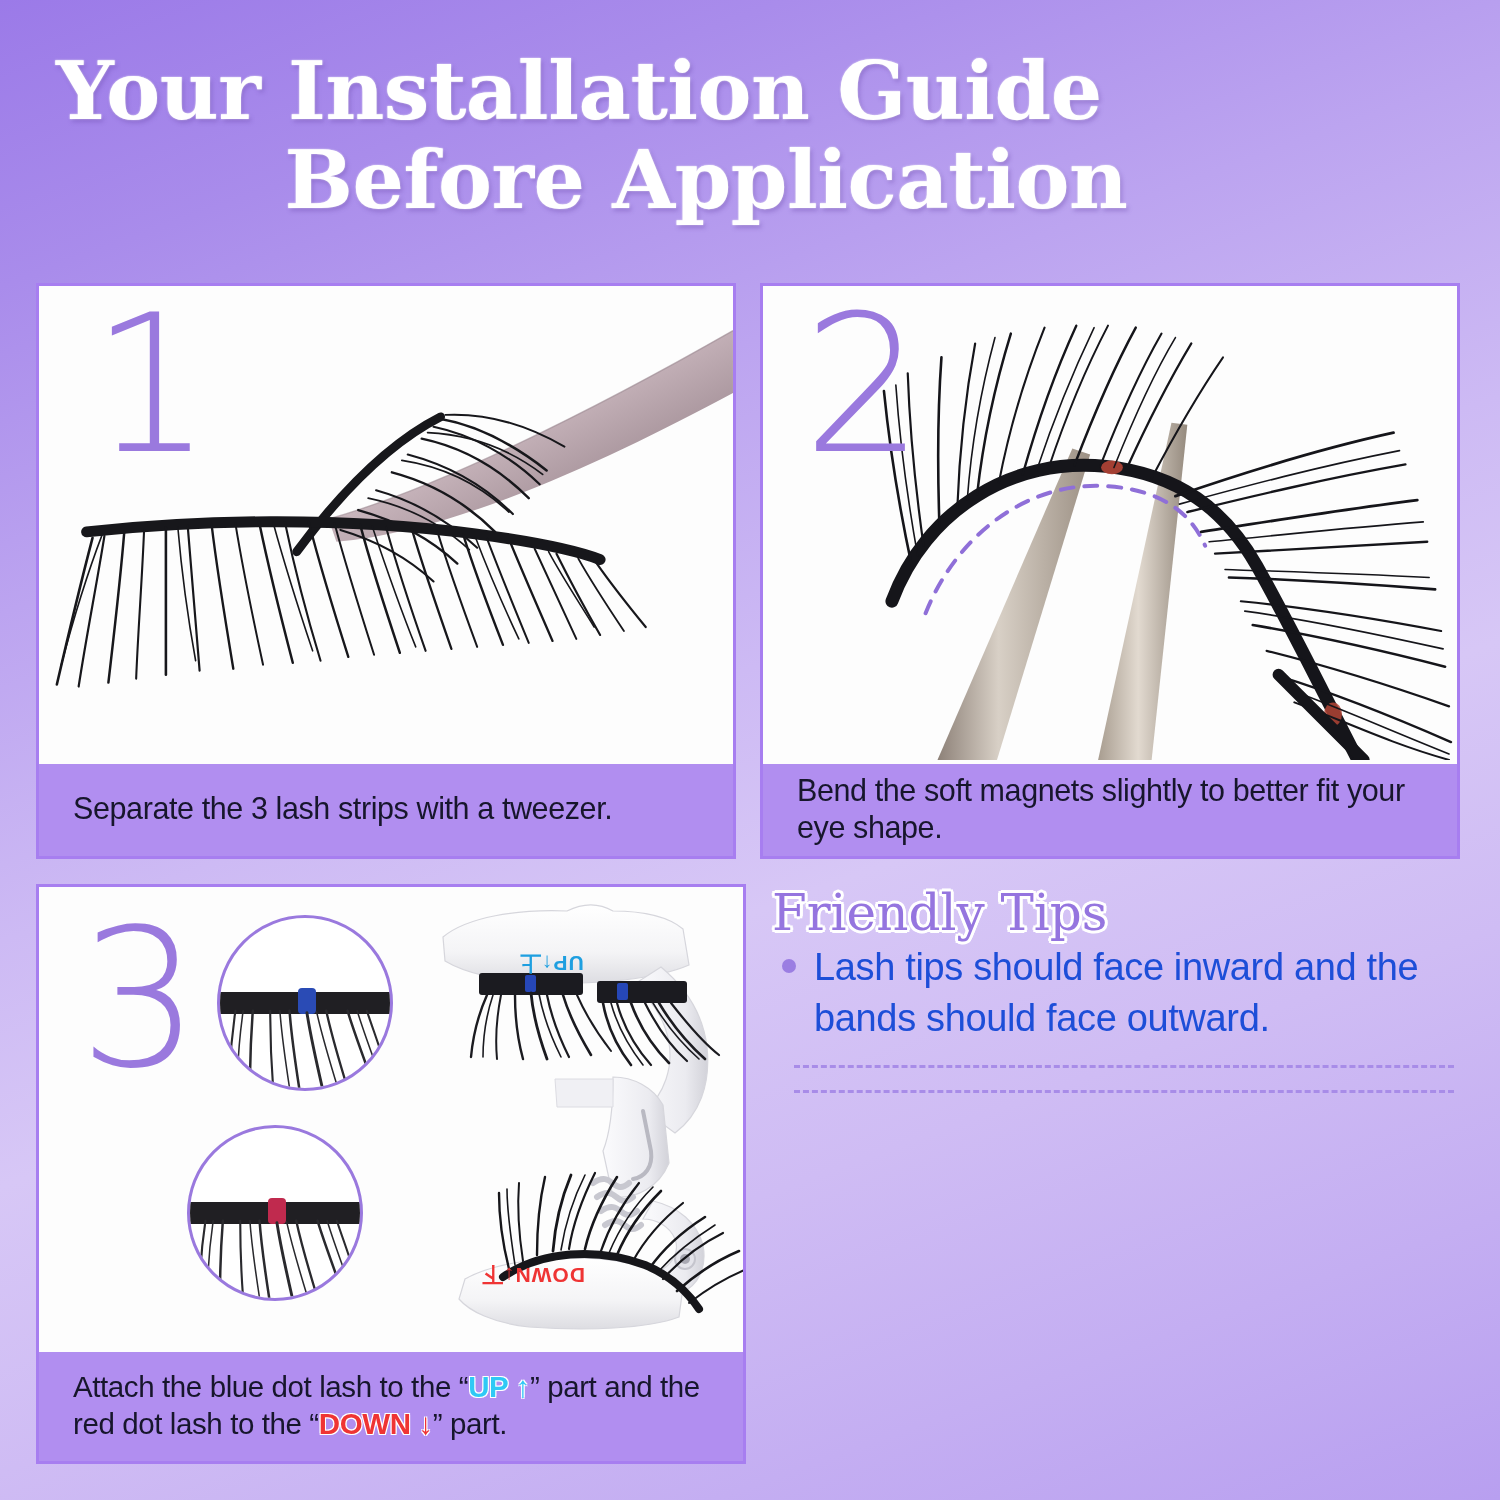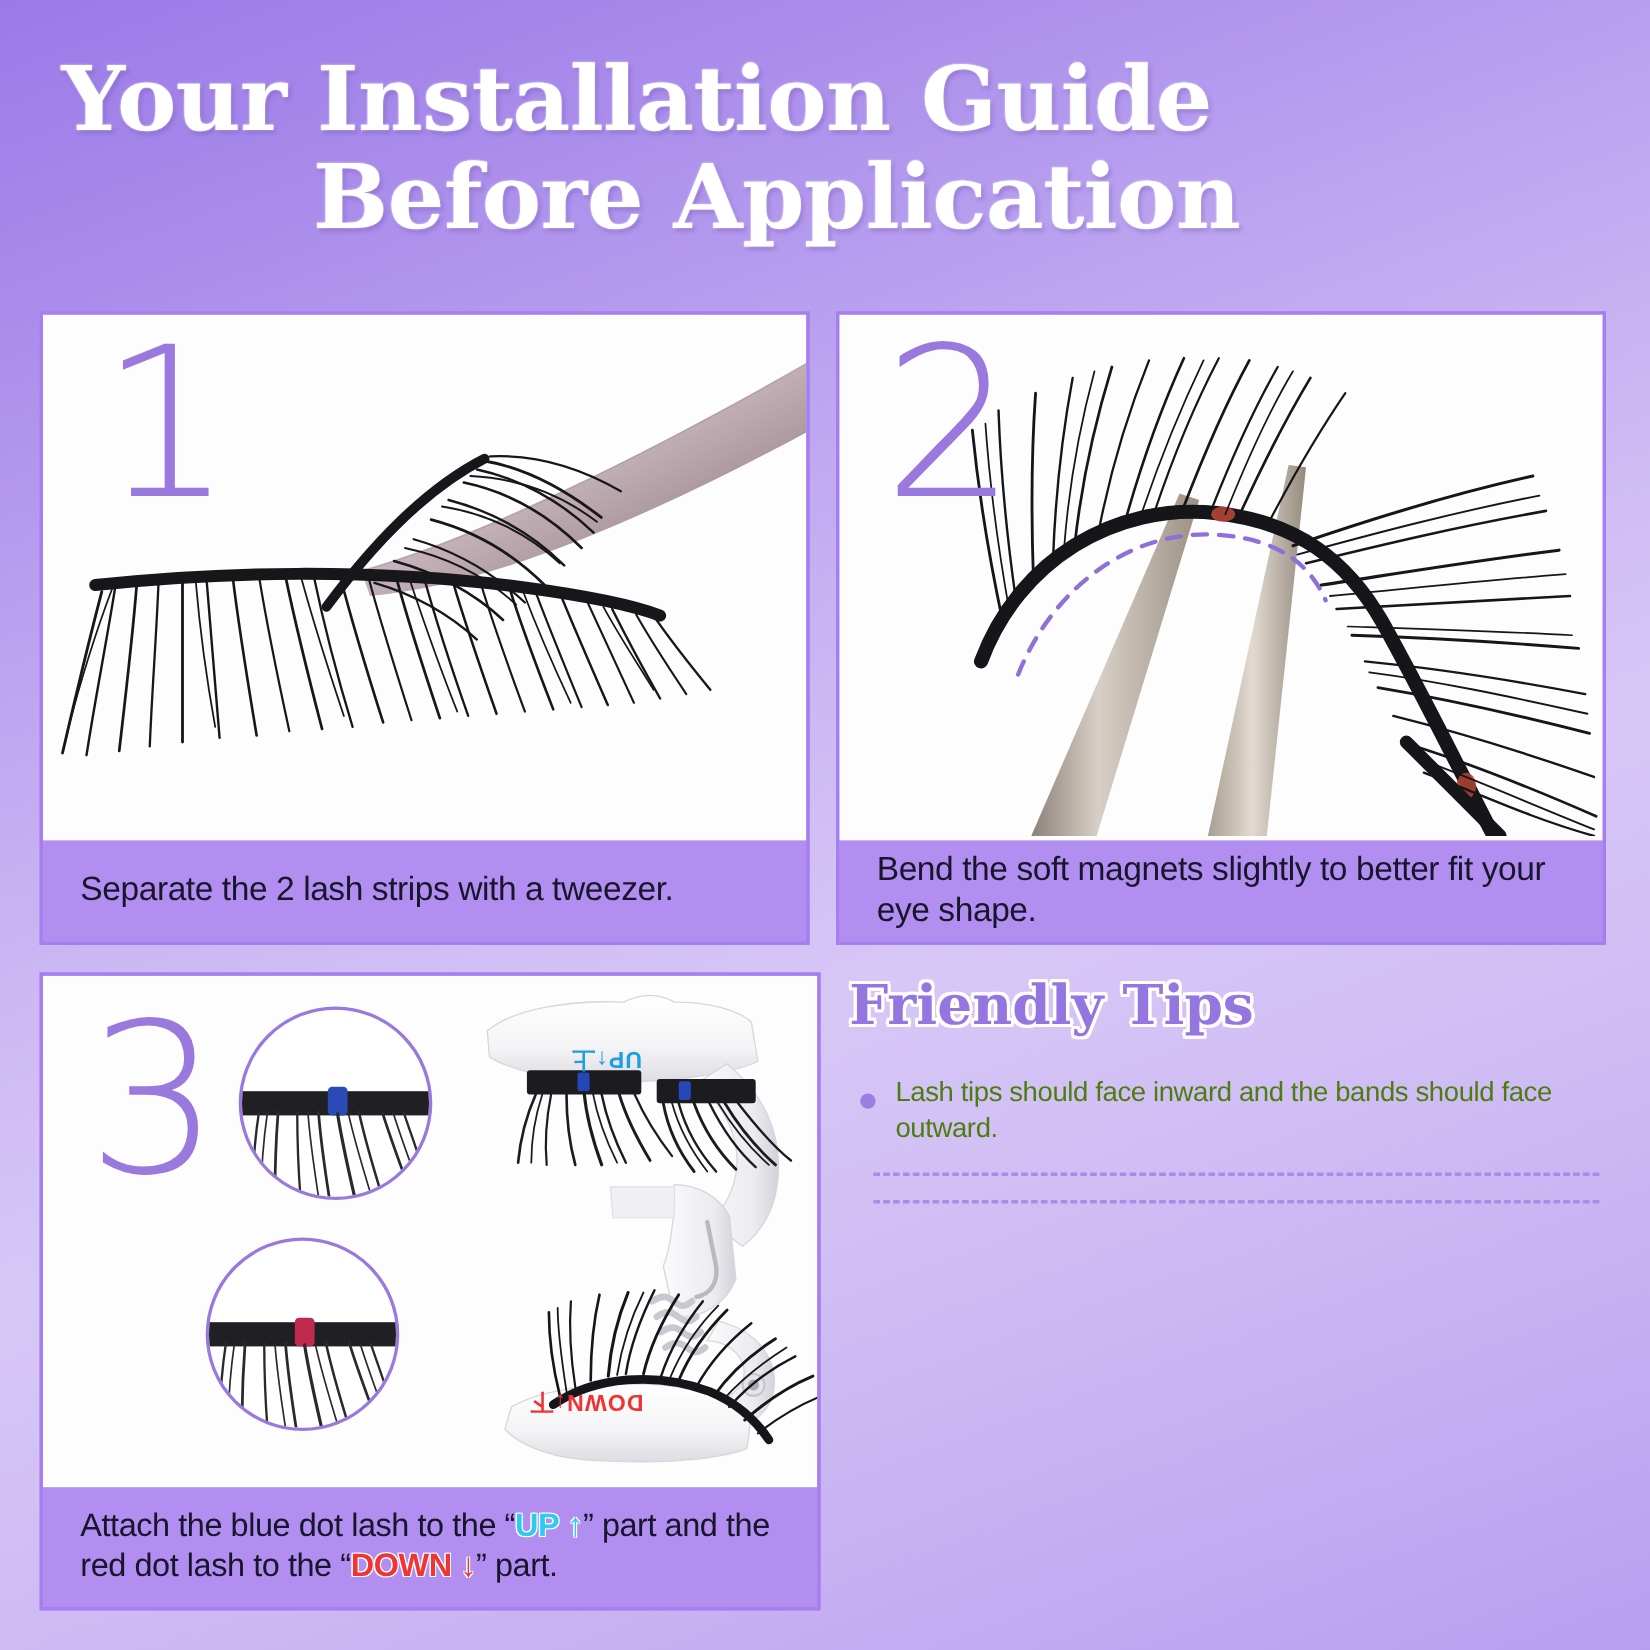--- a/index.html
+++ b/index.html
@@ -121,48 +121,47 @@
 
   
   #tips-block {
     position: absolute;
     left: 772px;
     top: 884px;
     width: 690px;
   }
   #tips-title {
     font-family: "DejaVu Serif", "Liberation Serif", serif;
-    font-weight: bold;
+    font-weight: normal;
     font-size: 50px;
     color: #9575df;
     letter-spacing: 0px;
     text-shadow:
       -2.4px -2.4px 0 #ffffff, 2.4px -2.4px 0 #ffffff,
       -2.4px  2.4px 0 #ffffff,  2.4px  2.4px 0 #ffffff,
       -3px 0 0 #ffffff, 3px 0 0 #ffffff,
       0 -3px 0 #ffffff, 0 3px 0 #ffffff;
-    margin-bottom: 34px;
   }
   .tip-row {
     display: flex;
     align-items: flex-start;
     padding-left: 10px;
   }
   .tip-bullet {
     width: 14px; height: 14px;
     border-radius: 50%;
     background: #9b7ee2;
     margin-top: 17px;
     margin-right: 18px;
     flex: 0 0 auto;
   }
   .tip-text {
-    font-size: 25px;
+    font-size: 38px;
     line-height: 1.33;
-    color: #4d7c0f;
+    color: #1d4ed8;
     letter-spacing: -0.35px;
     font-family: "Liberation Sans", sans-serif;
   }
   .tip-divider {
     border-top: 3px dashed #a88ce8;
     margin: 22px 8px 22px 22px;
     height: 0;
   }
 
   
@@ -275,21 +274,21 @@
         <path d="M64 250 C 48 292, 34 338, 22 384" stroke-width="1.6"></path>
         <path d="M140 243 C 144 290, 150 334, 158 378" stroke-width="1.6"></path>
         <path d="M236 238 C 248 282, 262 326, 276 368" stroke-width="1.6"></path>
         <path d="M336 242 C 350 284, 364 324, 380 364" stroke-width="1.6"></path>
         <path d="M440 253 C 454 290, 468 322, 484 356" stroke-width="1.6"></path>
         <path d="M514 268 C 528 294, 544 318, 560 344" stroke-width="1.6"></path>
       </g>
     </svg>
   </div>
   <div class="caption">
-    <div class="caption-inner">Separate the 2 lash strips with a tweezer.</div>
+    <div class="caption-inner">Separate the 3 lash strips with a tweezer.</div>
   </div>
 </div>
 
 <div class="panel" id="panel-step2">
   <div class="photo">
     <div class="step-num">2</div>
     <svg class="art" viewBox="0 0 700 478" preserveAspectRatio="none">
       <defs>
         <linearGradient id="twz2a" x1="0" y1="0" x2="1" y2="0">
           <stop offset="0%" stop-color="#8d8178"></stop>

